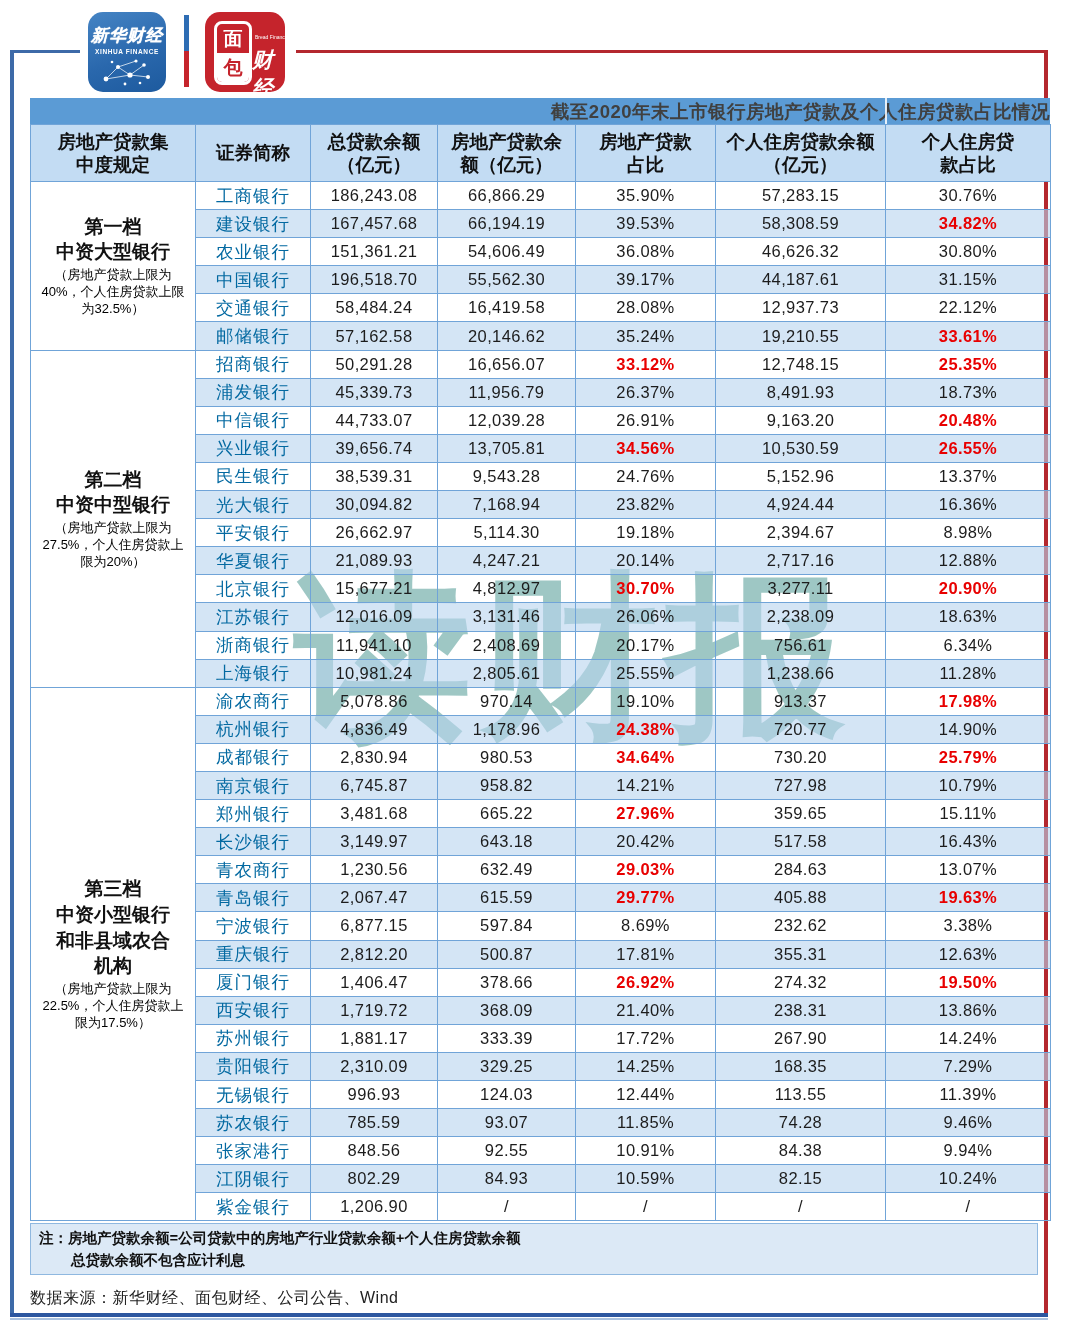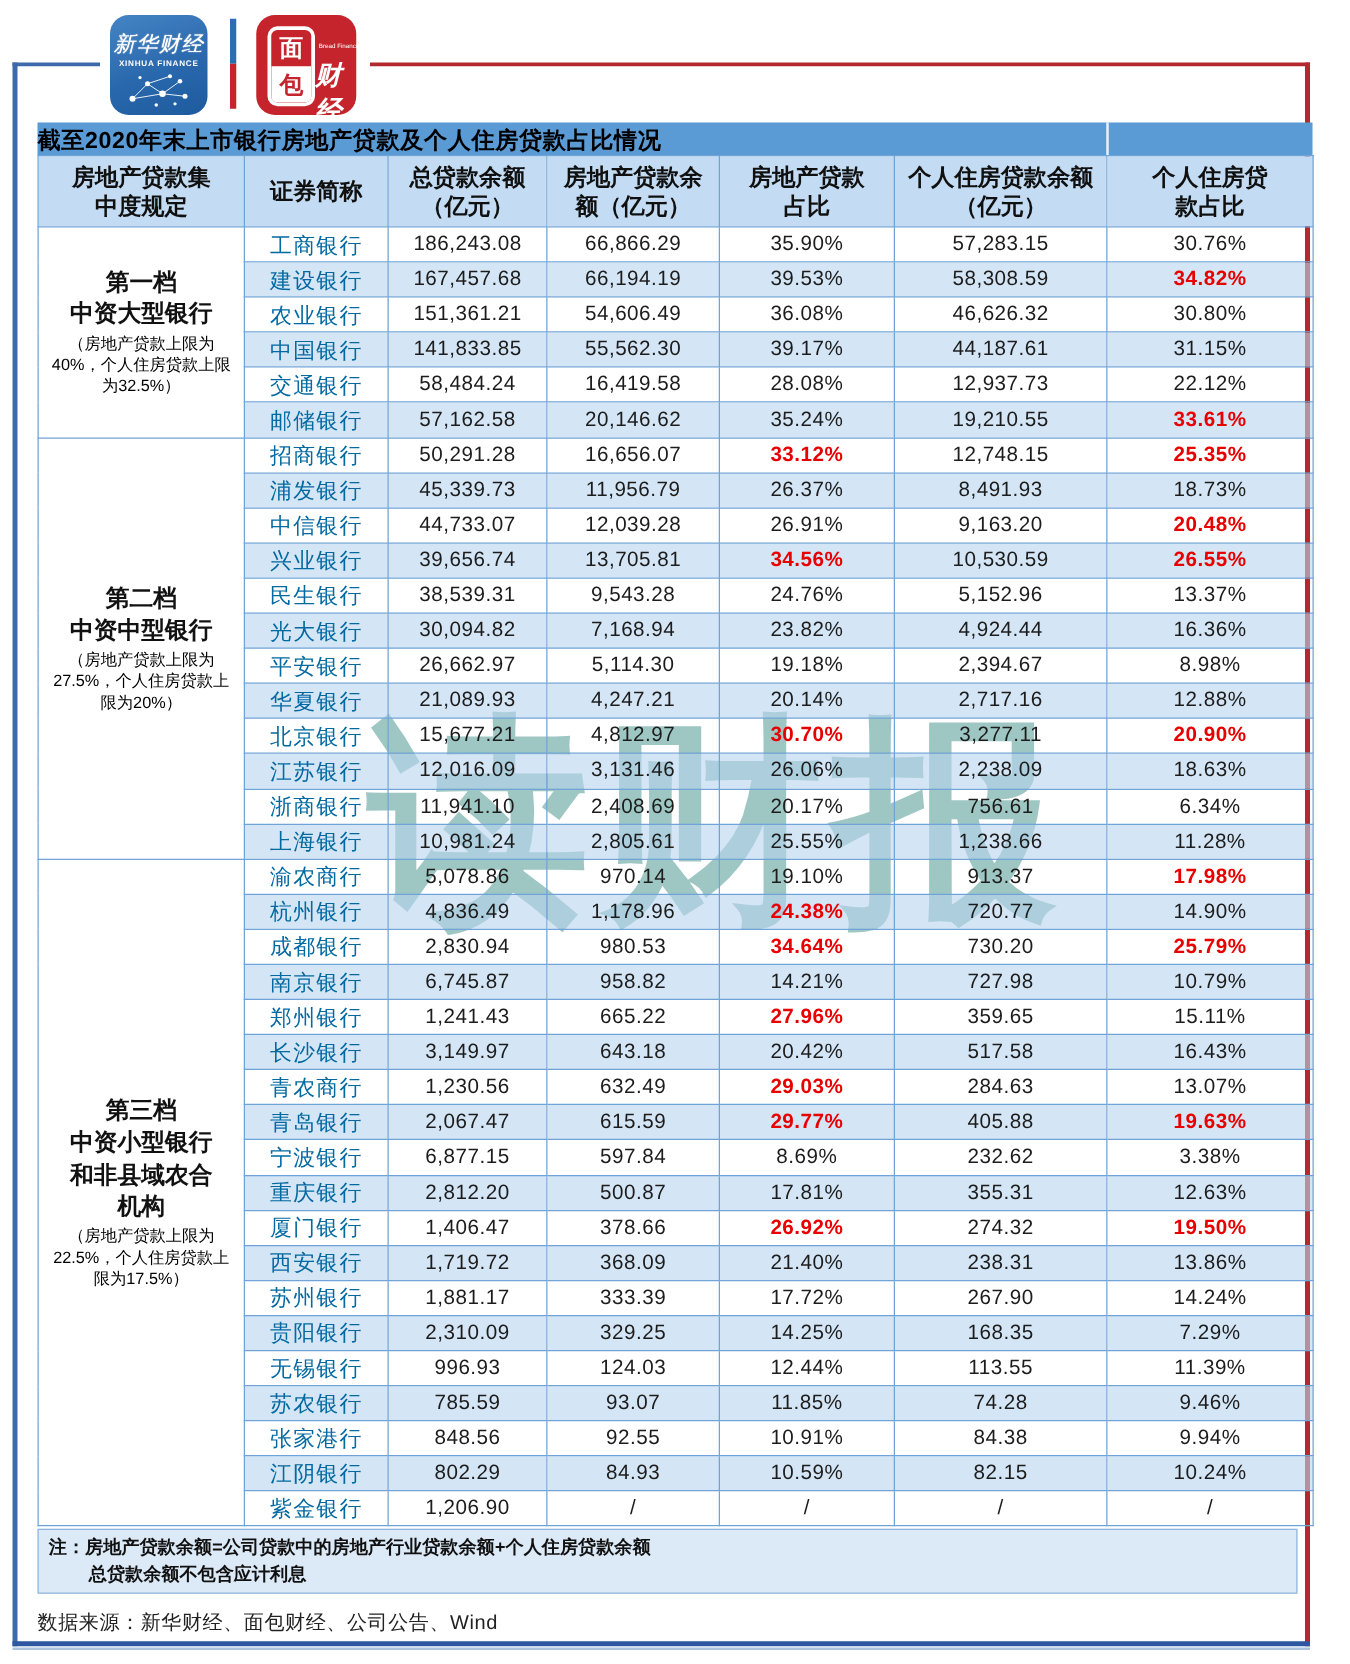--- a/index.html
+++ b/index.html
@@ -12,42 +12,42 @@
   .frame-top-left{left:10px;top:50px;width:70px;height:3px;background:#3d6aa8;}
   .frame-top-right{left:296px;top:50px;width:752px;height:3px;background:#b4282e;}
   .frame-right{left:1044px;top:50px;width:4px;height:1267px;background:#b4282e;}
   .frame-bottom{left:10px;top:1313px;width:1038px;height:4px;background:#2d57a0;}
   .frame-bottom-light{left:10px;top:1318px;width:1038px;height:2px;background:#aac2e0;}
 
   
   .xinhua-logo{position:absolute;left:88px;top:12px;width:78px;height:80px;border-radius:15px;
     background:linear-gradient(160deg,#4584c4 0%,#2a68ad 55%,#1d5a9e 100%);z-index:3;
     display:flex;flex-direction:column;align-items:center;color:#fff;}
-  .xh-cn{font-size:17px;font-weight:normal;margin-top:12px;letter-spacing:1px;font-style:italic;text-shadow:0 0 1px #fff;}
+  .xh-cn{font-size:17px;font-weight:bold;margin-top:12px;letter-spacing:1px;font-style:italic;text-shadow:0 0 1px #fff;}
   .xh-en{font-size:6.5px;letter-spacing:.6px;margin-top:1px;font-weight:bold;}
   .xh-net{margin-top:2px;}
   .logo-divider{position:absolute;left:184px;top:15px;width:5px;height:72px;z-index:3;}
   .logo-divider .half-blue{width:100%;height:50%;background:#2e6db4;}
   .logo-divider .half-red{width:100%;height:50%;background:#c5242c;}
   .bread-logo{position:absolute;left:205px;top:12px;width:80px;height:80px;border-radius:15px;
     background:#c5242c;z-index:3;color:#fff;}
   .bread-frame{position:absolute;left:9px;top:9px;width:32px;height:58px;border:3px solid #fff;border-radius:8px;overflow:hidden;}
   .bread-mian{height:50%;display:flex;align-items:center;justify-content:center;font-size:19px;font-weight:bold;color:#fff;}
   .bread-bao{height:50%;background:#fff;display:flex;align-items:center;justify-content:center;font-size:19px;font-weight:bold;color:#c5242c;}
   .bread-en{position:absolute;left:50px;top:22px;font-size:5px;color:#fff;white-space:nowrap;}
   .bread-caijing{position:absolute;left:47px;top:34px;font-size:21px;font-weight:bold;color:#fff;letter-spacing:1px;font-style:italic;}
 
   
   .watermark{position:absolute;left:295px;top:568px;font-size:178px;font-weight:bold;
     color:#0f766e;opacity:.40;letter-spacing:8px;z-index:0;white-space:nowrap;line-height:1;}
 
   
   .table-wrap{position:absolute;left:30px;top:98px;width:1020px;z-index:1;}
-  .title-bar{position:relative;height:26px;background:#5b9bd5;color:#000000;font-weight:bold;
-    font-size:18.5px;display:flex;align-items:center;justify-content:flex-start;letter-spacing:.5px;}
+  .title-bar{position:relative;height:26px;background:#5b9bd5;color:#404040;font-weight:bold;
+    font-size:18.5px;display:flex;align-items:center;justify-content:flex-end;letter-spacing:.5px;}
   .title-col-divider{position:absolute;left:855px;top:0;width:2px;height:100%;background:rgba(255,255,255,.85);}
   table.bank-table{border-collapse:collapse;table-layout:fixed;width:1020px;background:transparent;}
   .bank-table td{border:1.5px solid #70a4d8;text-align:center;padding:0;overflow:hidden;}
   .bank-table thead td{background:#c3dcf3;font-weight:bold;font-size:18.5px;line-height:1.25;
     height:56px;color:#101010;white-space:pre-line;}
   .bank-table tbody tr{height:28.1px;}
   .bank-table tbody tr.alt td{background:rgba(183,212,238,.60);}
   td.tier-cell{background:#ffffff !important;vertical-align:middle;padding:4px 8px;}
   .tier-line{font-size:19px;font-weight:bold;color:#111;line-height:1.35;}
   .tier-note{font-size:13px;color:#000000;line-height:1.3;margin-top:2px;}
@@ -171,21 +171,21 @@
           <tr>
             <td class="bank-cell">农业银行</td>
             <td class="num-cell">151,361.21</td>
             <td class="num-cell">54,606.49</td>
             <td class="num-cell">36.08%</td>
             <td class="num-cell">46,626.32</td>
             <td class="num-cell">30.80%</td>
           </tr>
           <tr class="alt">
             <td class="bank-cell">中国银行</td>
-            <td class="num-cell">141,833.85</td>
+            <td class="num-cell">196,518.70</td>
             <td class="num-cell">55,562.30</td>
             <td class="num-cell">39.17%</td>
             <td class="num-cell">44,187.61</td>
             <td class="num-cell">31.15%</td>
           </tr>
           <tr>
             <td class="bank-cell">交通银行</td>
             <td class="num-cell">58,484.24</td>
             <td class="num-cell">16,419.58</td>
             <td class="num-cell">28.08%</td>
@@ -335,21 +335,21 @@
           <tr class="alt">
             <td class="bank-cell">南京银行</td>
             <td class="num-cell">6,745.87</td>
             <td class="num-cell">958.82</td>
             <td class="num-cell">14.21%</td>
             <td class="num-cell">727.98</td>
             <td class="num-cell">10.79%</td>
           </tr>
           <tr>
             <td class="bank-cell">郑州银行</td>
-            <td class="num-cell">1,241.43</td>
+            <td class="num-cell">3,481.68</td>
             <td class="num-cell">665.22</td>
             <td class="num-cell red">27.96%</td>
             <td class="num-cell">359.65</td>
             <td class="num-cell">15.11%</td>
           </tr>
           <tr class="alt">
             <td class="bank-cell">长沙银行</td>
             <td class="num-cell">3,149.97</td>
             <td class="num-cell">643.18</td>
             <td class="num-cell">20.42%</td>

